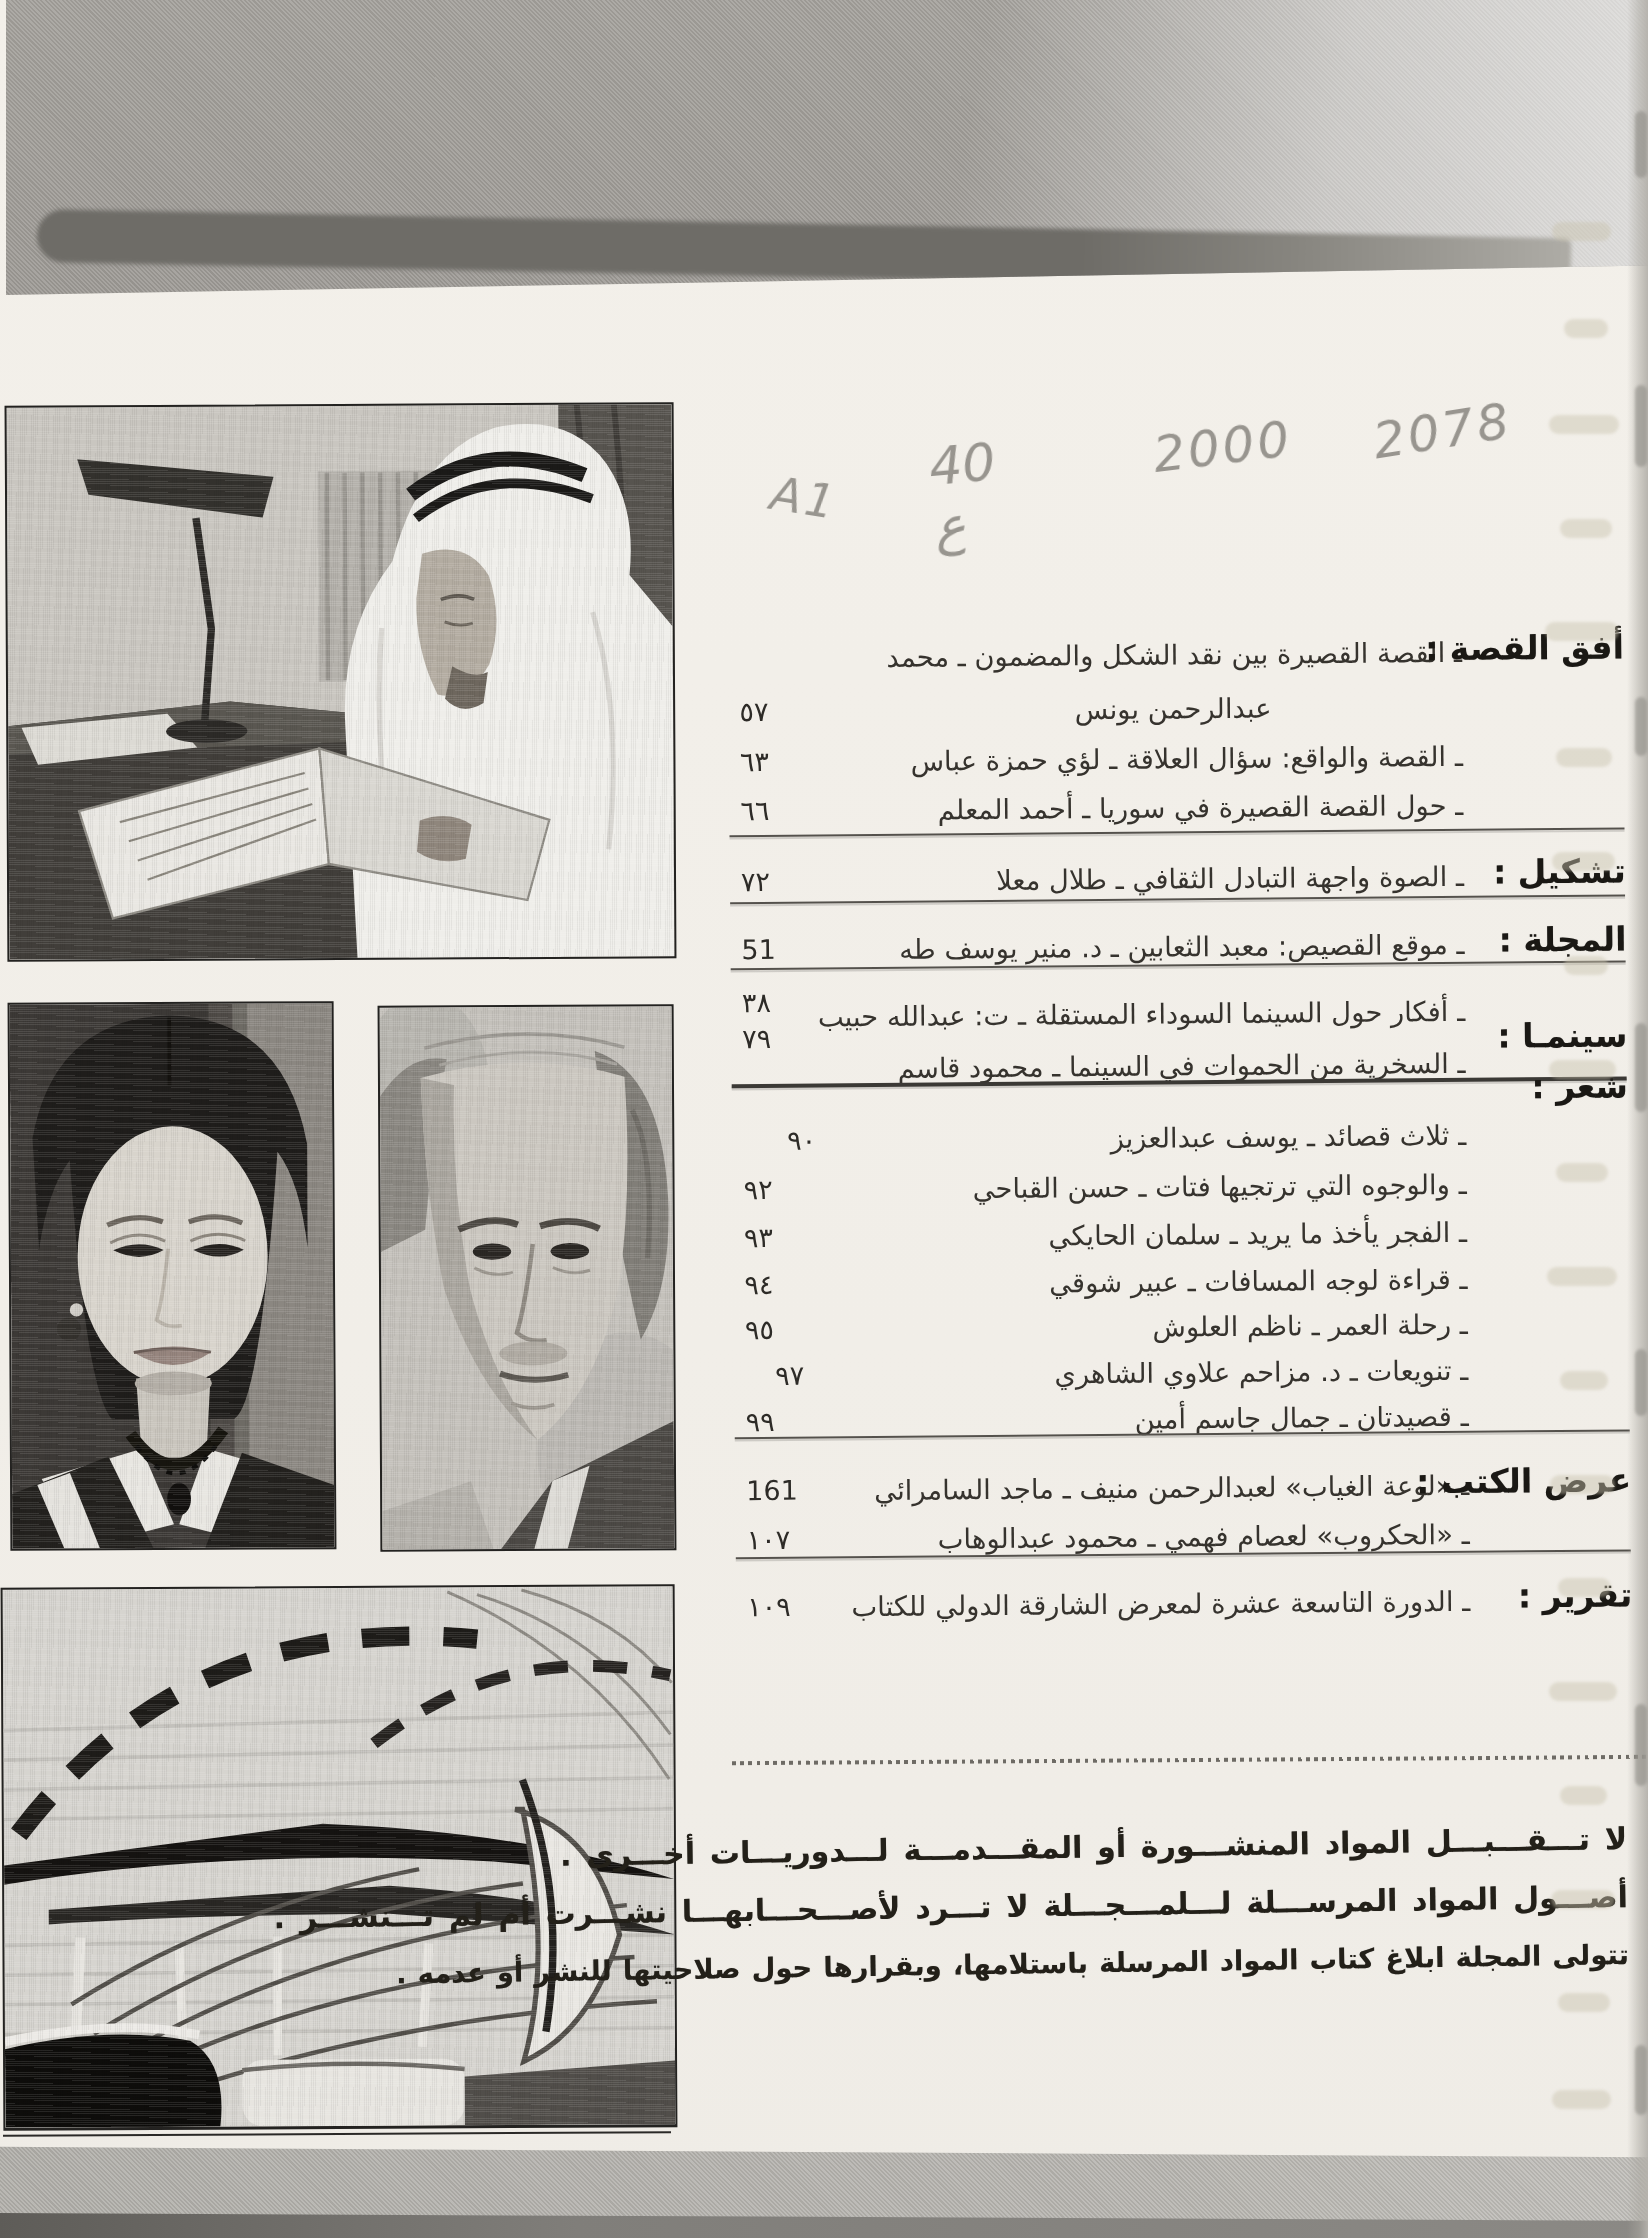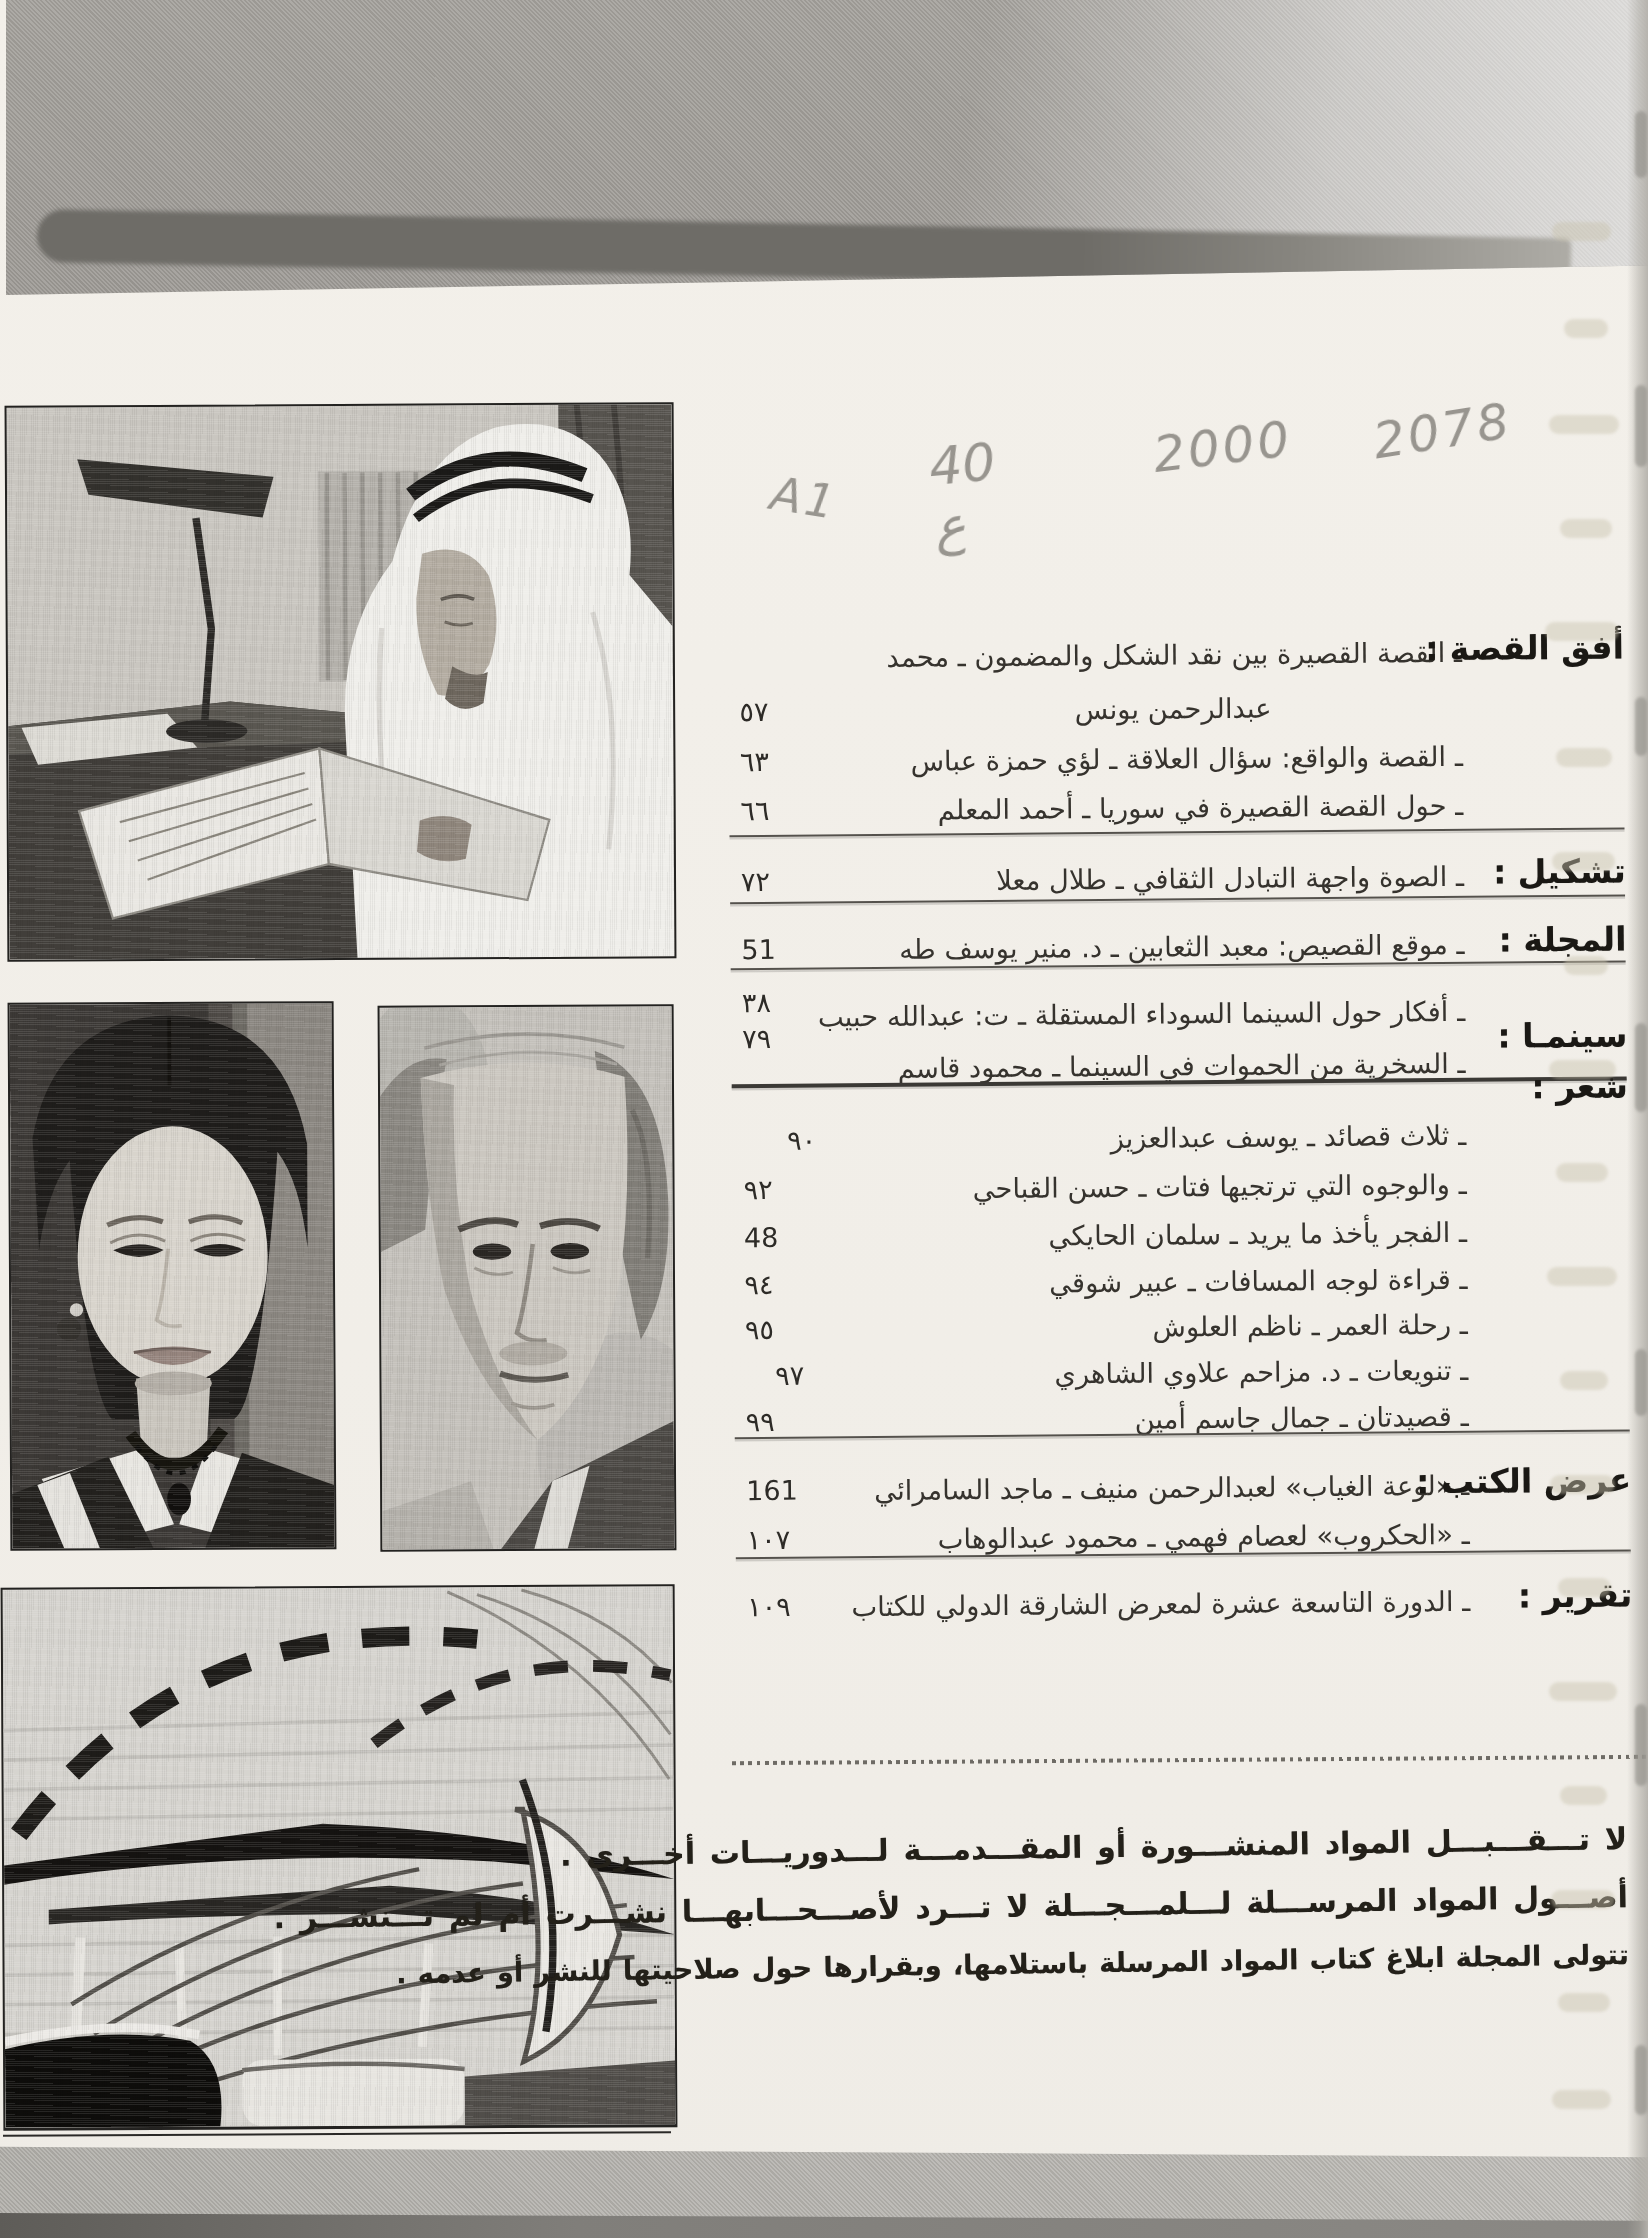--- a/index.html
+++ b/index.html
@@ -270,21 +270,21 @@
       <div class="thead" style="top: 1021px;">سينمـا :</div>
       <div class="trow" style="top: 1048px;">ـ السخرية من الحموات في السينما ـ محمود قاسم</div>
       <div class="tnum" style="top: 1021px;">٧٩</div>
       <div class="trule thick" style="top: 1082px;"></div>
       <div class="trow" style="top: 1120px;">ـ ثلاث قصائد ـ يوسف عبدالعزيز</div>
       <div class="tnum" style="top: 1123px; margin-left: 44px;">٩٠</div>
       <div class="thead" style="top: 1060px; margin-top: 12px;">شعر :</div>
       <div class="trow" style="top: 1169px;">ـ والوجوه التي ترتجيها فتات ـ حسن القباحي</div>
       <div class="tnum" style="top: 1172px;">٩٢</div>
       <div class="trow" style="top: 1217px;">ـ الفجر يأخذ ما يريد ـ سلمان الحايكي</div>
-      <div class="tnum" style="top: 1220px;">48</div>
+      <div class="tnum" style="top: 1220px;">٩٣</div>
       <div class="trow" style="top: 1264px;">ـ قراءة لوجه المسافات ـ عبير شوقي</div>
       <div class="tnum" style="top: 1267px;">٩٤</div>
       <div class="trow" style="top: 1309px;">ـ رحلة العمر ـ ناظم العلوش</div>
       <div class="tnum" style="top: 1312px;">٩٥</div>
       <div class="trow" style="top: 1355px;">ـ تنويعات ـ د. مزاحم علاوي الشاهري</div>
       <div class="tnum" style="top: 1358px; text-align: center;">٩٧</div>
       <div class="trow" style="top: 1401px;">ـ قصيدتان ـ جمال جاسم أمين</div>
       <div class="tnum" style="top: 1404px;">٩٩</div>
       <div class="trule" style="top: 1435px;"></div>
       <div class="trow" style="top: 1470px;">ـ «لوعة الغياب» لعبدالرحمن منيف ـ ماجد السامرائي</div>

